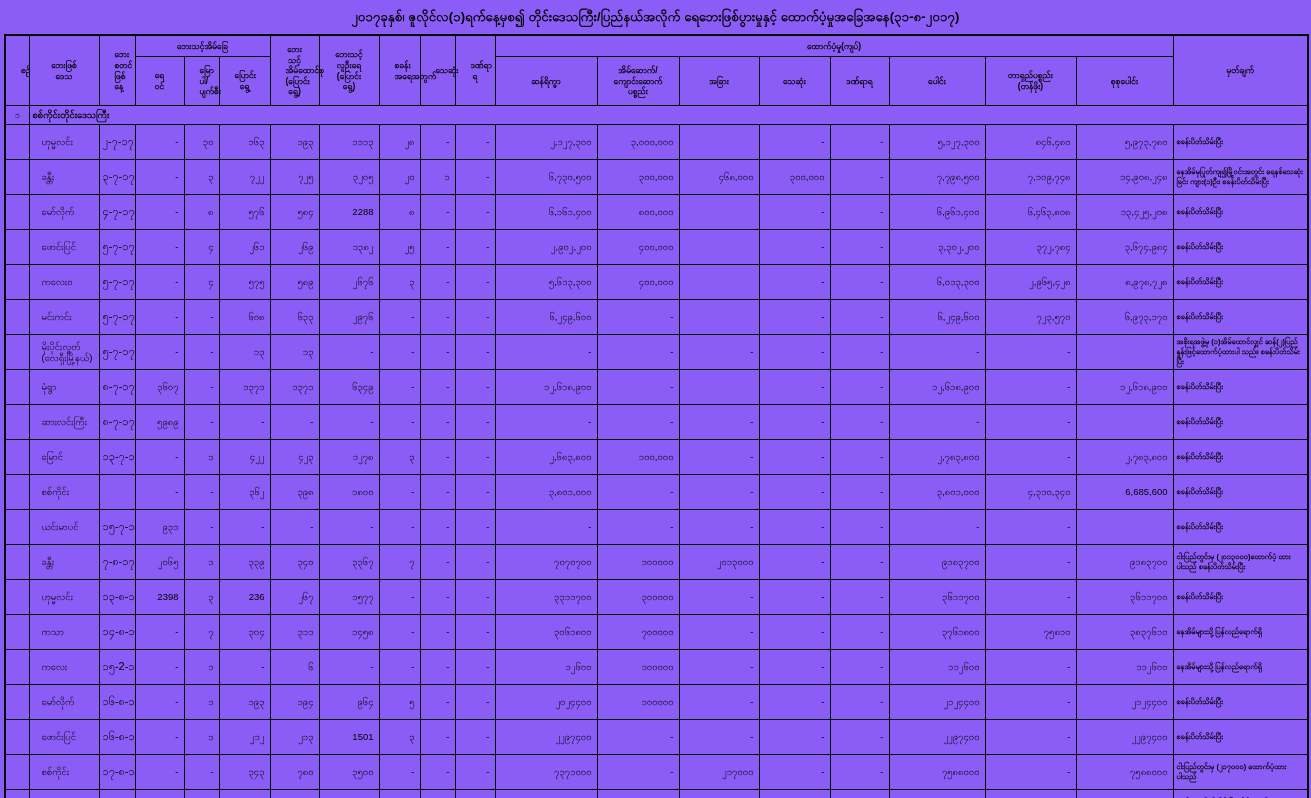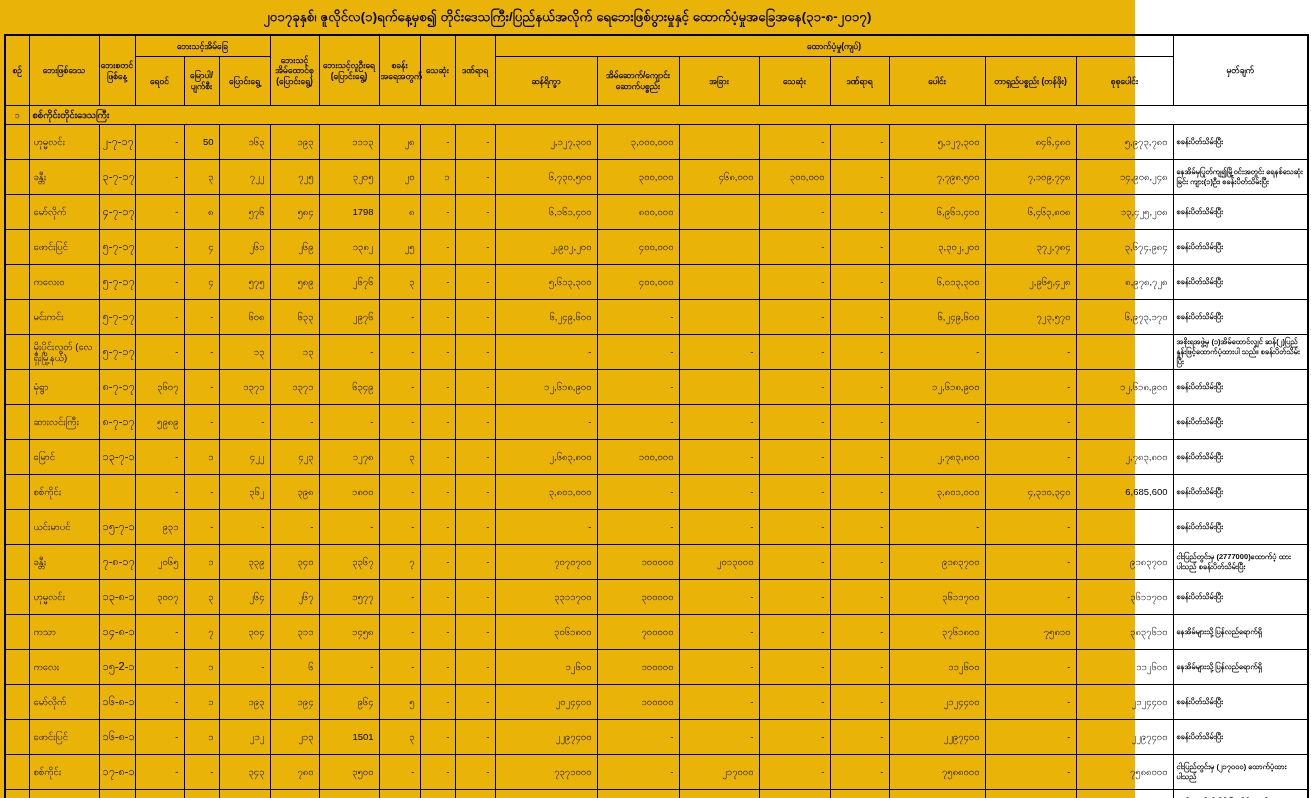--- a/index.html
+++ b/index.html
@@ -1,27 +1,27 @@
 <!DOCTYPE html>
 <html><head>
 <meta charset="utf-8">
 <style>
   html,body{margin:0;padding:0;background:#ffffff;}
   body{width:1311px;height:798px;overflow:hidden;font-family:"Liberation Sans",sans-serif;color:#000;}
-  .page{width:1135px;height:798px;background:#eab308;}
+  .page{width:1311px;height:798px;background:#8b5cf6;}
   .title{width:100%;text-align:center;font-weight:bold;font-size:13px;padding:8px 0 7px 0;letter-spacing:0.2px;}
   table{border-collapse:collapse;table-layout:fixed;margin-left:4px;width:1303px;}
   table,th,td{border:1px solid #000;}
   table{border-width:2px;}
-  th{font-weight:bold;font-size:8.5px;text-align:center;vertical-align:middle;padding:1px 1px;line-height:1.25;}
+  th{font-weight:bold;font-size:8.5px;text-align:center;vertical-align:middle;padding:1px 15px;line-height:1.25;}
   td{font-size:10px;vertical-align:middle;padding:2px 3px;line-height:1.2;overflow:hidden;}
   tr.hdr1 th{height:18px;}
   tr.hdr2 th{height:46px;}
   td.c-no{text-align:center;font-size:9px;}
-  td.c-name{text-align:left;font-size:9.5px;padding-left:4px;}
+  td.c-name{text-align:left;font-size:9.5px;padding-left:12px;}
   td.c-date{text-align:center;font-size:11px;}
   td.c-num{text-align:right;padding-right:5px;font-size:9.5px;}
   td.c-remark{text-align:left;font-size:7.5px;font-weight:bold;line-height:1.3;padding:2px 3px;}
   tr.section-row td{height:16px;padding:1px 3px;}
   tr.section-row .section-name{font-weight:bold;font-size:9.5px;text-align:left;}
   tbody tr{min-height:30px;}
   tbody td{height:30px;}
 </style>
 </head>
 <body>
@@ -83,21 +83,21 @@
     <tbody>
       <tr class="section-row">
         <td class="c-no">၁</td>
         <td class="section-name" colspan="19">စစ်ကိုင်းတိုင်းဒေသကြီး</td>
       </tr>
     <tr>
           <td class="c-no"></td>
           <td class="c-name">ဟုမ္မလင်း</td>
           <td class="c-date">၂-၇-၁၇</td>
           <td class="c-num">-</td>
-          <td class="c-num">50</td>
+          <td class="c-num">၃၀</td>
           <td class="c-num">၁၆၃</td>
           <td class="c-num">၁၉၃</td>
           <td class="c-num">၁၁၁၃</td>
           <td class="c-num">၂၈</td>
           <td class="c-num">-</td>
           <td class="c-num">-</td>
           <td class="c-num">၂,၁၂၇,၃၀၀</td>
           <td class="c-num">၃,၀၀၀,၀၀၀</td>
           <td class="c-num"></td>
           <td class="c-num">-</td>
@@ -130,21 +130,21 @@
           <td class="c-remark">နေအိမ်မှပြုတ်ကျ၍မြို့ဝင်းအတွင်း ရေနစ်သေဆုံးခြင်း ကျား(၁)ဦး၊ စခန်းပိတ်သိမ်းပြီး</td>
         </tr>
         <tr>
           <td class="c-no"></td>
           <td class="c-name">မော်လိုက်</td>
           <td class="c-date">၄-၇-၁၇</td>
           <td class="c-num">-</td>
           <td class="c-num">၈</td>
           <td class="c-num">၅၇၆</td>
           <td class="c-num">၅၈၄</td>
-          <td class="c-num">1798</td>
+          <td class="c-num">2288</td>
           <td class="c-num">၈</td>
           <td class="c-num">-</td>
           <td class="c-num">-</td>
           <td class="c-num">၆,၁၆၁,၄၀၀</td>
           <td class="c-num">၈၀၀,၀၀၀</td>
           <td class="c-num"></td>
           <td class="c-num">-</td>
           <td class="c-num">-</td>
           <td class="c-num">၆,၉၆၁,၄၀၀</td>
           <td class="c-num">၆,၄၆၃,၈၀၈</td>
@@ -362,29 +362,29 @@
           <td class="c-num">-</td>
           <td class="c-num">-</td>
           <td class="c-num">၇၀၇၀၇၀၀</td>
           <td class="c-num">၁၀၀၀၀၀</td>
           <td class="c-num">၂၀၁၃၀၀၀</td>
           <td class="c-num">-</td>
           <td class="c-num">-</td>
           <td class="c-num">၉၁၈၃၇၀၀</td>
           <td class="c-num">-</td>
           <td class="c-num">၉၁၈၃၇၀၀</td>
-          <td class="c-remark">ငါးပြည်တွင်းမှ (2777000)ထောက်ပံ့ ထားပါသည် စခန်းပိတ်သိမ်းပြီး</td>
+          <td class="c-remark">ငါးပြည်တွင်းမှ (၂၀၁၃၀၀၀)ထောက်ပံ့ ထားပါသည် စခန်းပိတ်သိမ်းပြီး</td>
         </tr>
         <tr>
           <td class="c-no"></td>
           <td class="c-name">ဟုမ္မလင်း</td>
           <td class="c-date">၁၃-၈-၁၇</td>
-          <td class="c-num">၃၀၀၇</td>
+          <td class="c-num">2398</td>
           <td class="c-num">၃</td>
-          <td class="c-num">၂၆၄</td>
+          <td class="c-num">236</td>
           <td class="c-num">၂၆၇</td>
           <td class="c-num">၁၅၇၇</td>
           <td class="c-num">-</td>
           <td class="c-num">-</td>
           <td class="c-num">-</td>
           <td class="c-num">၃၃၁၁၇၀၀</td>
           <td class="c-num">၃၀၀၀၀၀</td>
           <td class="c-num">-</td>
           <td class="c-num">-</td>
           <td class="c-num">-</td>

